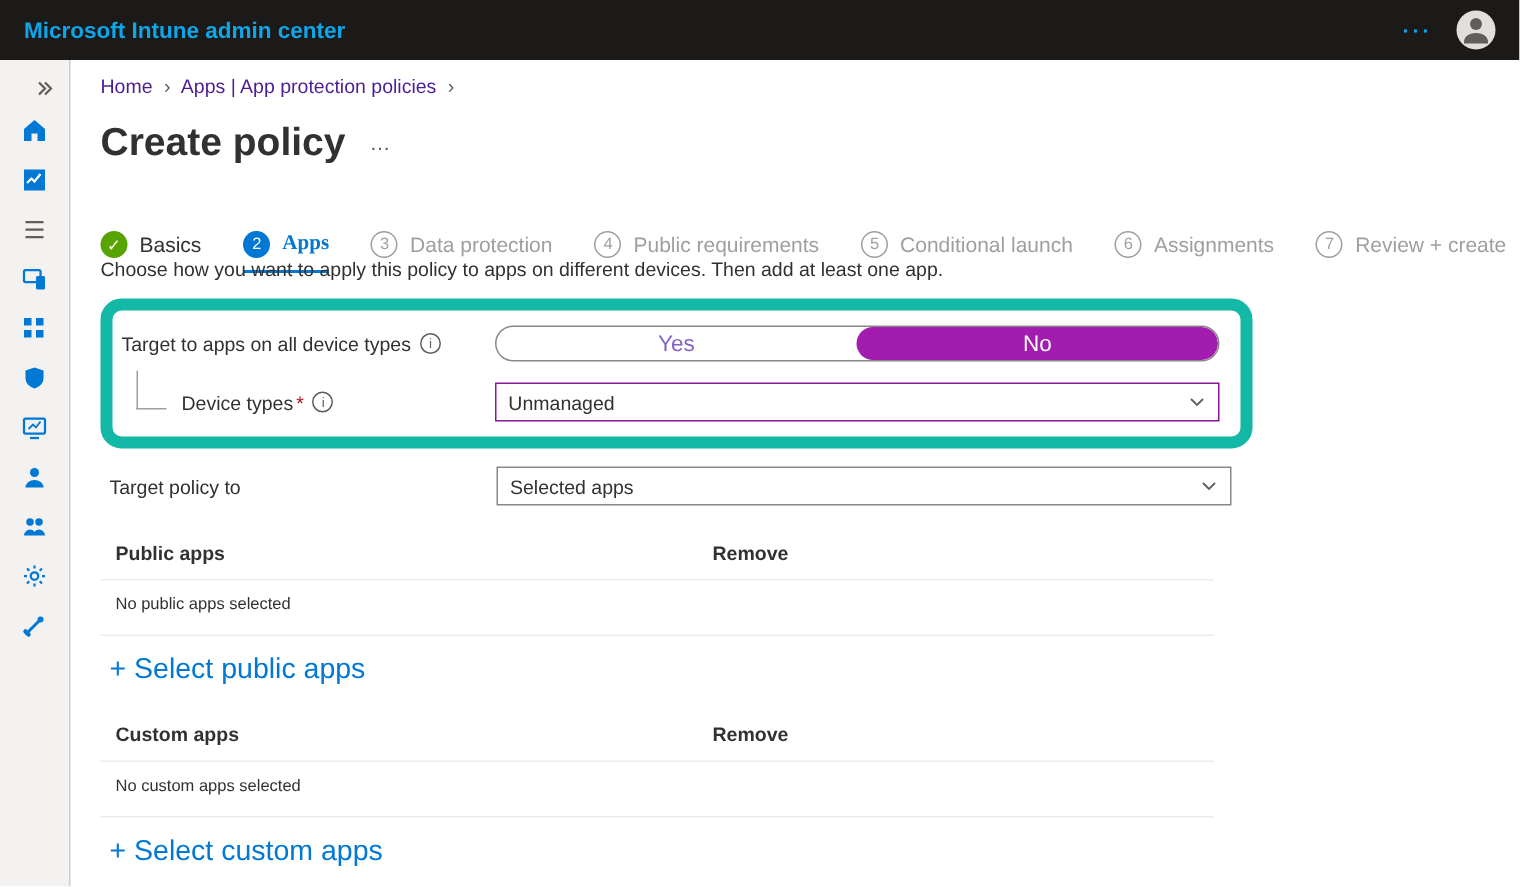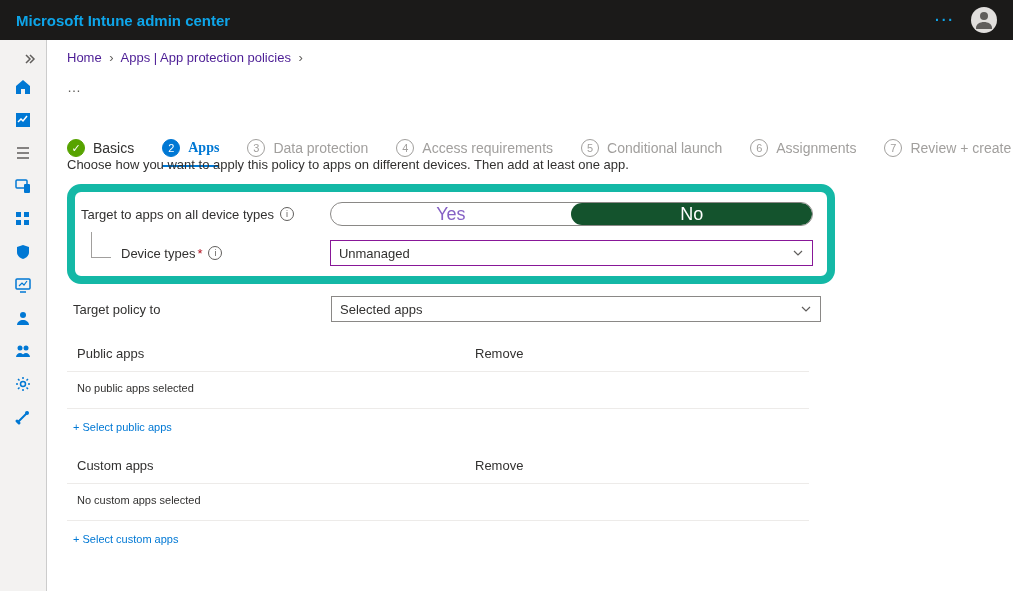--- a/index.html
+++ b/index.html
@@ -48,36 +48,36 @@
     .form-row { display: flex; align-items: center; margin-top: 0; }
     .form-row + .form-row { margin-top: 14px; }
     .form-label-col { width: 252px; display: flex; align-items: center; font-size: 13px; }
     .form-label-col.indented { padding-left: 40px; position: relative; }
     .tree-line { position: absolute; left: 10px; top: -14px; width: 20px; height: 26px; border-left: 1px solid #a19f9d; border-bottom: 1px solid #a19f9d; }
     .required-star { color: #b10e1c; margin-left: 2px; }
     .info-icon { display: inline-flex; width: 14px; height: 14px; border: 1px solid #605e5c; border-radius: 50%; align-items: center; justify-content: center; font-size: 9px; color: #605e5c; margin-left: 6px; cursor: pointer; }
     
     
     .toggle-pill { display: flex; width: 490px; height: 24px; border: 1px solid #8a8886; border-radius: 14px; overflow: hidden; }
-    .toggle-opt { flex: 1; display: flex; align-items: center; justify-content: center; font-size: 18px; cursor: pointer; color: #8661c5; }
-    .toggle-opt.selected { background: #14532d; color: #fff; border-radius: 14px; }
+    .toggle-opt { flex: 1; display: flex; align-items: center; justify-content: center; font-size: 15px; cursor: pointer; color: #8661c5; }
+    .toggle-opt.selected { background: #a21caf; color: #fff; border-radius: 14px; }
     
     
     .select-box { width: 490px; height: 26px; border: 1px solid #8a8886; display: flex; align-items: center; padding: 0 8px; font-size: 13px; cursor: pointer; }
     .select-box .chevron { margin-left: auto; }
     .select-box.device { border-color: #881798; }
     
     .form-row-outer { display: flex; align-items: center; margin-top: 12px; padding-left: 6px; }
     
     
     .section { margin-top: 18px; width: 742px; }
-    .section-header { display: flex; font-weight: 400; font-size: 13px; border-bottom: 1px solid #edebe9; padding: 6px 0 10px 10px; align-items: flex-end; }
+    .section-header { display: flex; font-weight: 700; font-size: 13px; border-bottom: 1px solid #edebe9; padding: 6px 0 10px 10px; align-items: flex-end; }
     .section-header .col1 { width: 398px; }
     .section-row { padding: 10px 0 14px 10px; font-size: 11px; border-bottom: 1px solid #edebe9; }
-    .add-link { color: #0078d4; font-size: 11px; cursor: pointer; margin-top: 12px; display: inline-block; padding-left: 6px; }
+    .add-link { color: #0078d4; font-size: 19px; cursor: pointer; margin-top: 12px; display: inline-block; padding-left: 6px; }
   </style>
 </head>
 <body>
 
 <div class="topbar">
   <div class="topbar-title">Microsoft Intune admin center</div>
   <div class="topbar-more">···</div>
   <div class="topbar-avatar">
     <svg viewBox="0 0 24 24">
         <circle cx="12" cy="8" r="4"></circle>
@@ -165,39 +165,40 @@
 
   <div class="content">
     <div class="breadcrumb">
       <a>Home</a>
       <span class="sep">›</span>
       <a>Apps | App protection policies</a>
       <span class="sep">›</span>
     </div>
 
     <div class="page-title-row">
+      <h1 class="page-title">Create policy</h1>
       <span class="page-more">…</span>
     </div>
 
     <div class="stepper">
       <div class="step done">
           <span class="step-circle">✓</span>
           <span class="step-label">Basics</span>
         </div>
       <div class="step active">
           <span class="step-circle">2</span>
           <span class="step-label">Apps</span>
         </div>
       <div class="step">
           <span class="step-circle">3</span>
           <span class="step-label">Data protection</span>
         </div>
       <div class="step">
           <span class="step-circle">4</span>
-          <span class="step-label">Access requirements</span>
+          <span class="step-label">Public requirements</span>
         </div>
       <div class="step">
           <span class="step-circle">5</span>
           <span class="step-label">Conditional launch</span>
         </div>
       <div class="step">
           <span class="step-circle">6</span>
           <span class="step-label">Assignments</span>
         </div>
       <div class="step">

